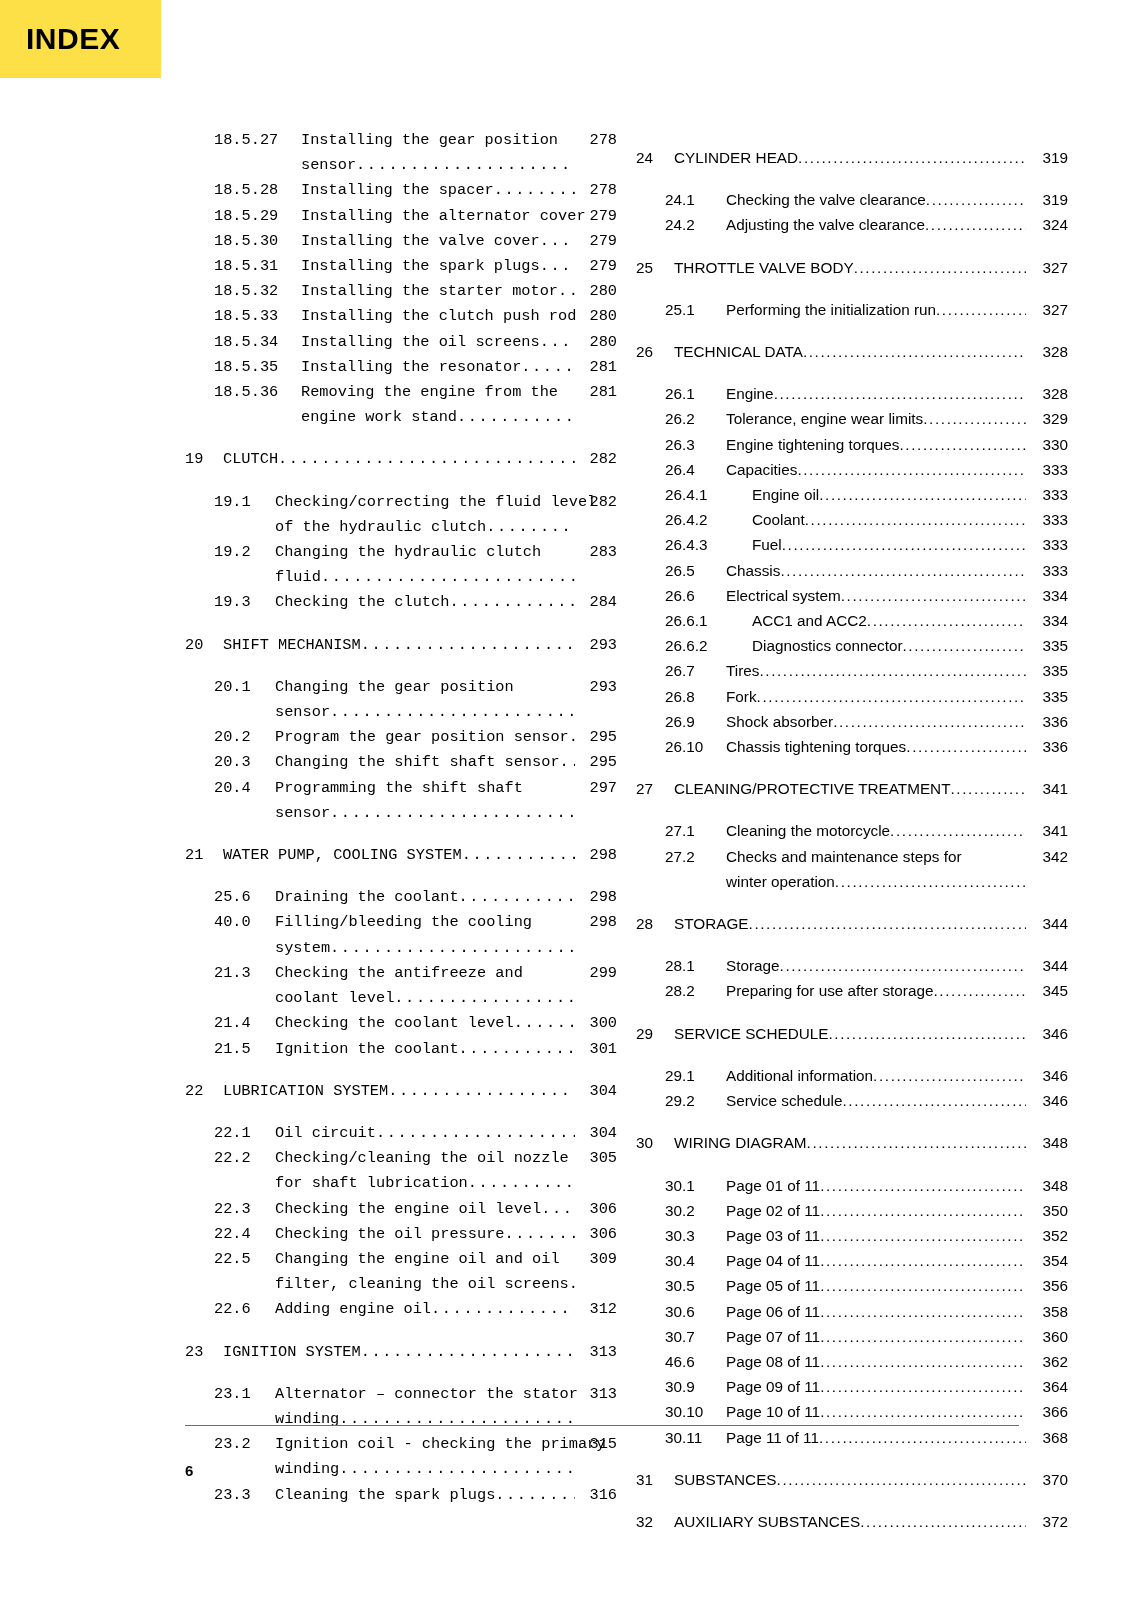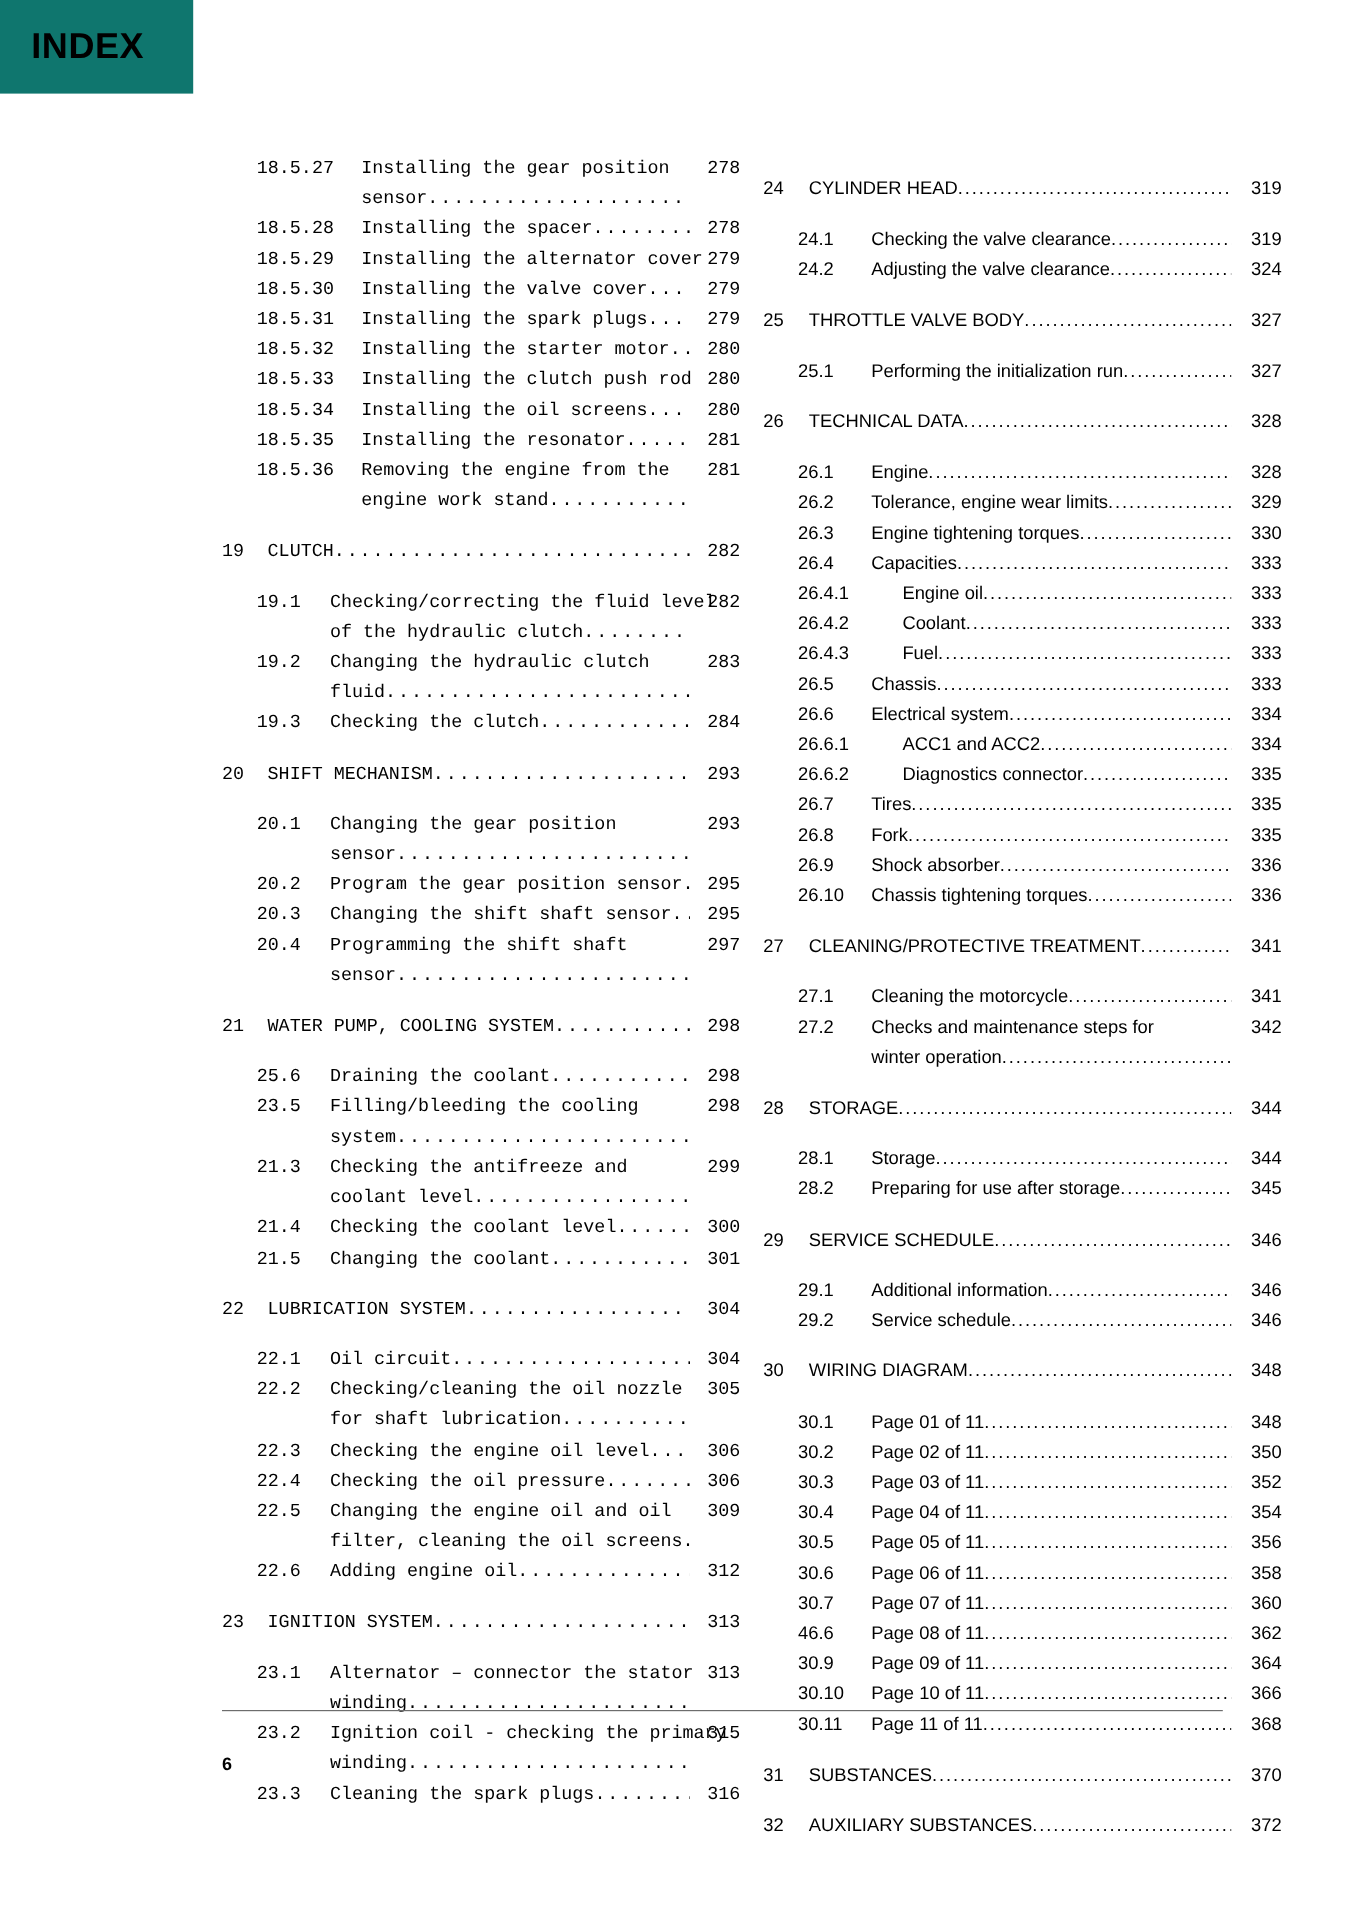--- a/index.html
+++ b/index.html
@@ -8,21 +8,21 @@
     background:#ffffff;
     font-family:"Liberation Sans", sans-serif;
     color:#000000;
   }
   .page { position:relative; width:1130px; height:1600px; overflow:hidden; }
 
   
   .header-banner {
     position:absolute; left:0; top:0;
     width:161px; height:78px;
-    background:#0f766e;
+    background:#fde047;
     display:flex; align-items:center;
   }
   .header-banner .title {
     font-size:30px; font-weight:bold; letter-spacing:0.5px;
     padding-left:26px; color:#000;
   }
 
   
   .columns {
     position:absolute; left:0; top:128px;
@@ -301,21 +301,21 @@
           <div class="num">25.6</div>
           <div class="body">
             <div class="leader-line">
               <span class="txt">Draining the coolant</span>
               <span class="dots">........................................................................................................................................................................................................</span>
             </div>
           </div>
           <div class="pg">298</div>
         </div>
         <div class="toc-entry lvl2">
-          <div class="num">23.5</div>
+          <div class="num">40.0</div>
           <div class="body">
             <div class="wrapline">Filling/bleeding the cooling</div>
             <div class="leader-line">
               <span class="txt">system</span>
               <span class="dots">........................................................................................................................................................................................................</span>
             </div>
           </div>
           <div class="pg">298</div>
         </div>
         <div class="toc-entry lvl2">
@@ -336,21 +336,21 @@
               <span class="txt">Checking the coolant level</span>
               <span class="dots">........................................................................................................................................................................................................</span>
             </div>
           </div>
           <div class="pg">300</div>
         </div>
         <div class="toc-entry lvl2">
           <div class="num">21.5</div>
           <div class="body">
             <div class="leader-line">
-              <span class="txt">Changing the coolant</span>
+              <span class="txt">Ignition the coolant</span>
               <span class="dots">........................................................................................................................................................................................................</span>
             </div>
           </div>
           <div class="pg">301</div>
         </div>
         <div class="toc-entry lvl1">
           <div class="num">22</div>
           <div class="body">
             <div class="leader-line">
               <span class="txt">LUBRICATION SYSTEM</span>

